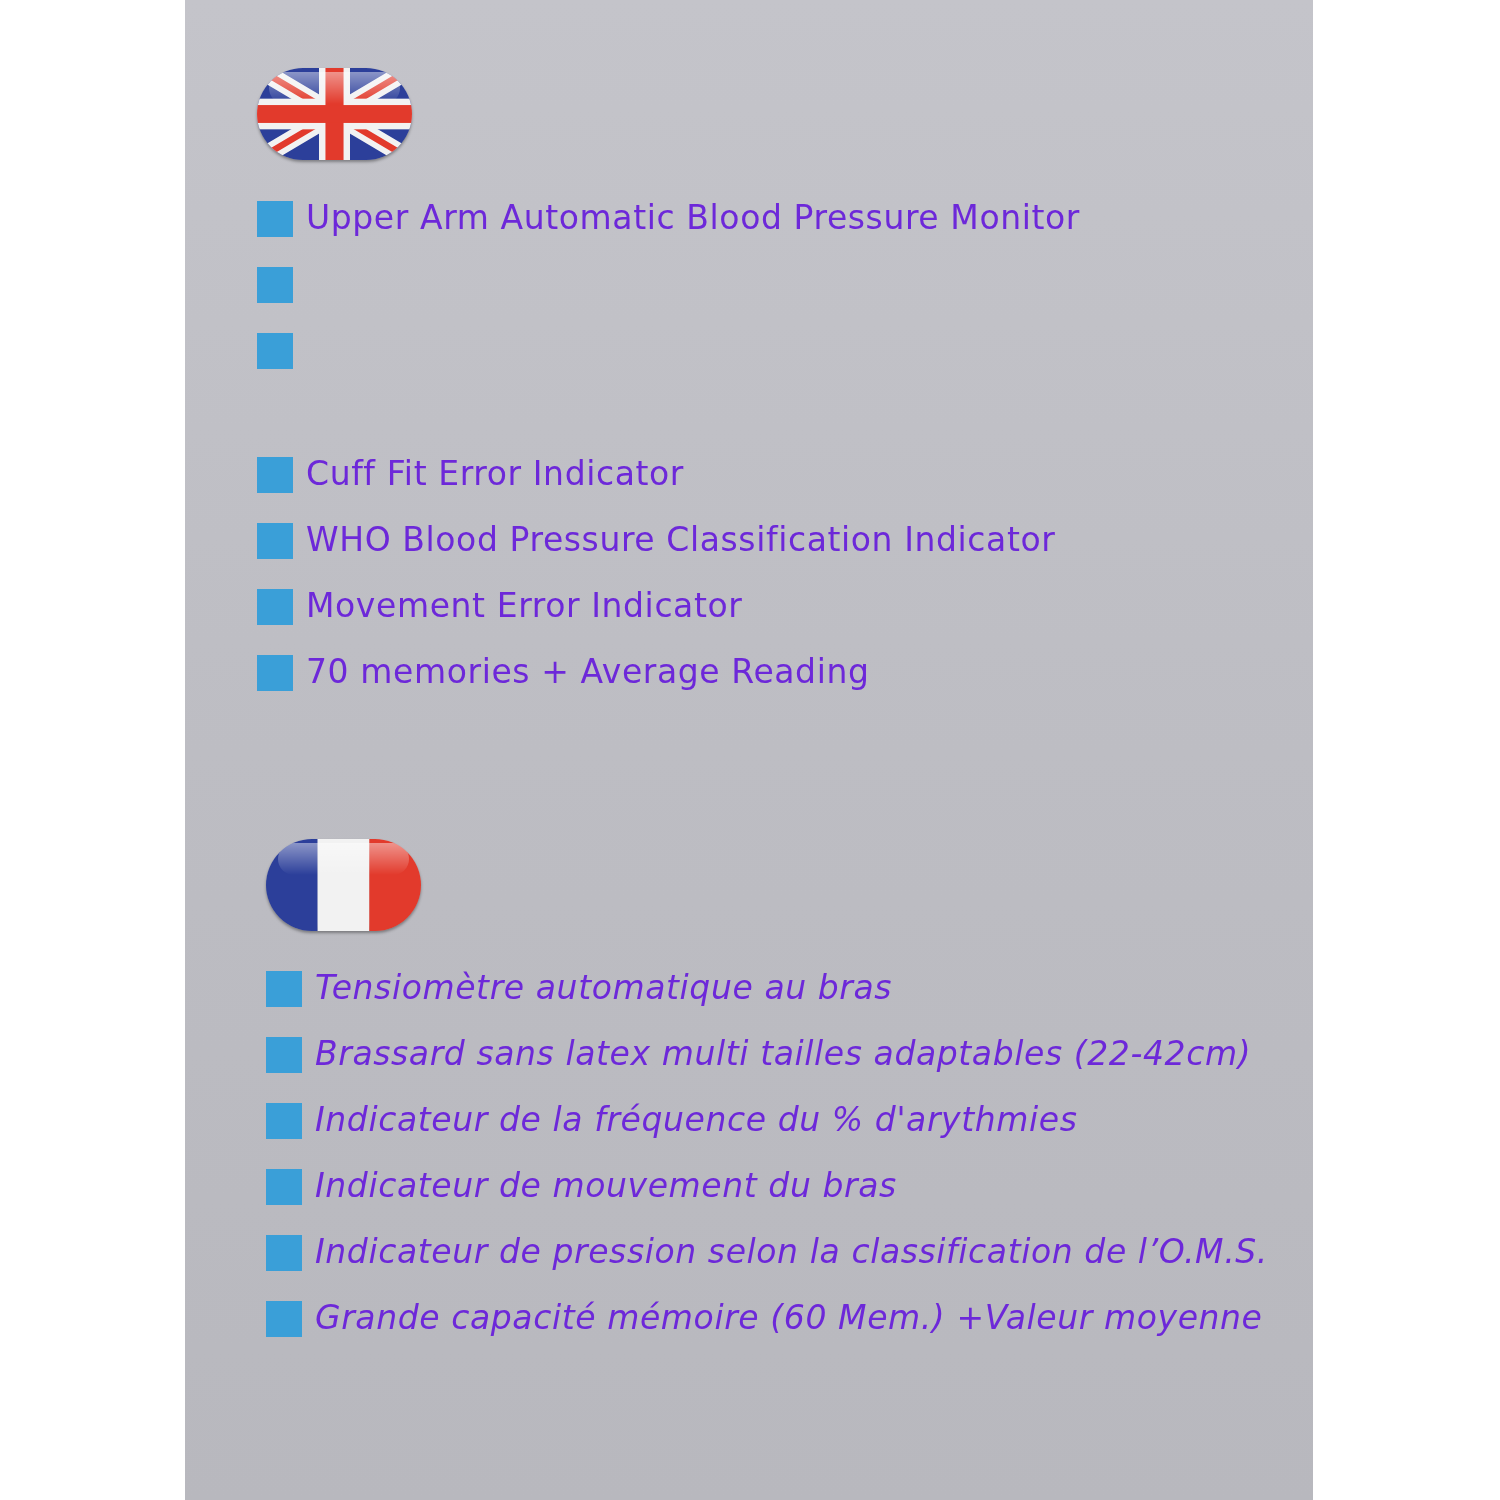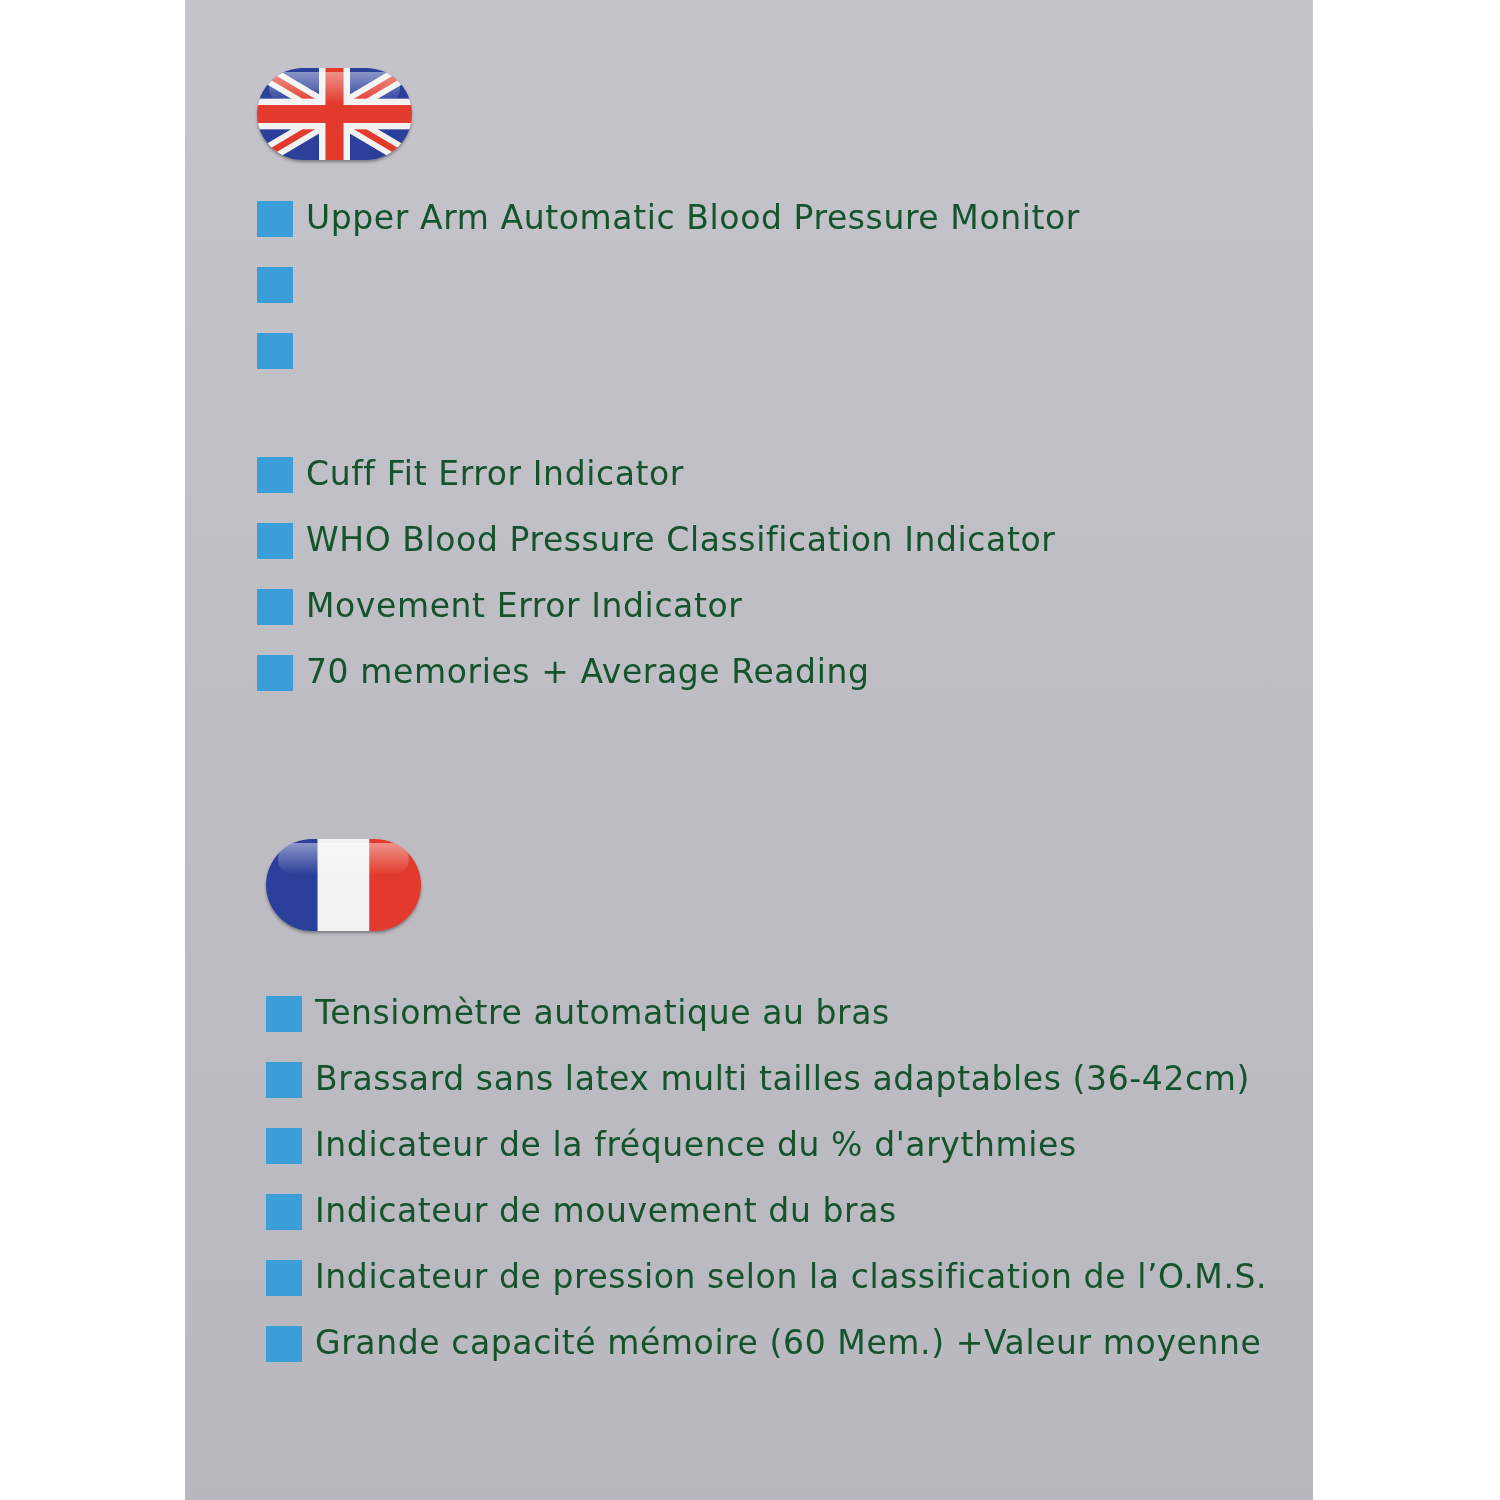--- a/index.html
+++ b/index.html
@@ -14,23 +14,23 @@
   }
   .flag-uk { left:257px; top:68px; }
   .flag-fr { left:266px; top:839px; }
   .flag svg { display:block; width:100%; height:100%; }
   .flag .gloss {
     position:absolute; left:8%; top:4%; width:84%; height:35%; border-radius:40px;
     background: linear-gradient(180deg, rgba(255,255,255,0.45), rgba(255,255,255,0));
   }
   .list { position:absolute; margin:0; padding:0; list-style:none; }
   .list-en { left:257px; top:188px; }
-  .list-fr { left:266px; top:983px; }
+  .list-fr { left:266px; top:958px;font-style:italic; }
   .item {
-    display:flex; align-items:flex-start; color:#14532d;
+    display:flex; align-items:flex-start; color:#6d28d9;
     font-family:"DejaVu Sans", sans-serif; font-size:33px; line-height:60px;
     letter-spacing:0.6px; height:66px;
   }
   .item.tall { height:124px; }
   .bullet {
     flex:0 0 auto; width:36px; height:36px; margin-top:13px; margin-right:13px;
     background:#3a9fd8;
   }
   .item-text { white-space:normal; width:900px; }
   .list-fr .item-text { width:980px; }
@@ -91,21 +91,21 @@
   <div class="gloss"></div>
 </div>
 
 <ul class="list list-fr">
   <li class="item">
     <span class="bullet"></span>
     <span class="item-text">Tensiomètre automatique au bras</span>
   </li>
   <li class="item">
     <span class="bullet"></span>
-    <span class="item-text" style="white-space:nowrap">Brassard sans latex multi tailles adaptables (36-42cm)</span>
+    <span class="item-text" style="white-space:nowrap">Brassard sans latex multi tailles adaptables (22-42cm)</span>
   </li>
   <li class="item">
     <span class="bullet"></span>
     <span class="item-text">Indicateur de la fréquence du % d'arythmies</span>
   </li>
   <li class="item">
     <span class="bullet"></span>
     <span class="item-text">Indicateur de mouvement du bras</span>
   </li>
   <li class="item">

